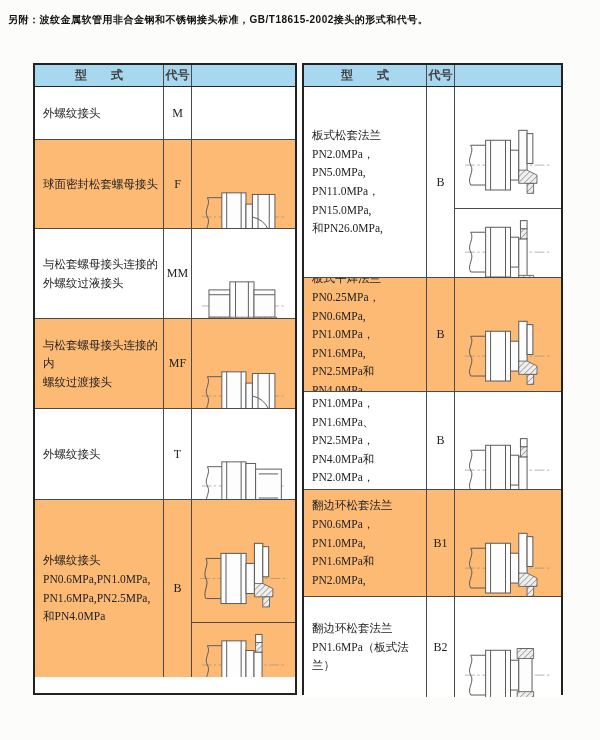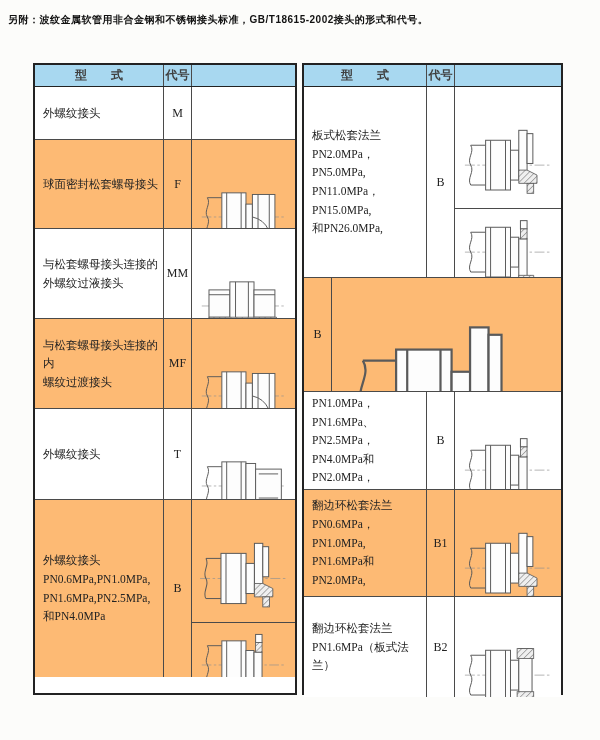--- a/index.html
+++ b/index.html
@@ -307,20 +307,26 @@
                 <rect x="68" y="30" width="10" height="56" class="bx"></rect>
                 <rect x="70" y="8" width="8" height="10" class="bx"></rect>
                 <rect x="70" y="18" width="8" height="12" class="ht"></rect>
                 <polygon points="68,74 86,74 86,86 68,86" class="ht"></polygon>
               </svg>
             </div>
         </div>
       </div>
 
       <div class="row hl" style="height:114px">
+        <div class="cell type">
+            <span>板式平焊法兰
+PN0.25MPa，PN0.6MPa,
+PN1.0MPa，PN1.6MPa,
+PN2.5MPa和PN4.0MPa,</span>
+          </div>
         <div class="cell code">
             <span>B</span>
           </div>
         <div class="cell diagram">
             <div class="dwg">
               <svg viewBox="0 0 110 92" preserveAspectRatio="xMidYMid meet">
                 <line x1="3" y1="46" x2="107" y2="46" class="cl"></line>
                 <path d="M10,22 c5,8 -5,16 0,24 c5,8 -5,16 0,24" class="ln"></path>
                 <line x1="10" y1="22" x2="28" y2="22" class="ln"></line>
                 <line x1="10" y1="70" x2="28" y2="70" class="ln"></line>

